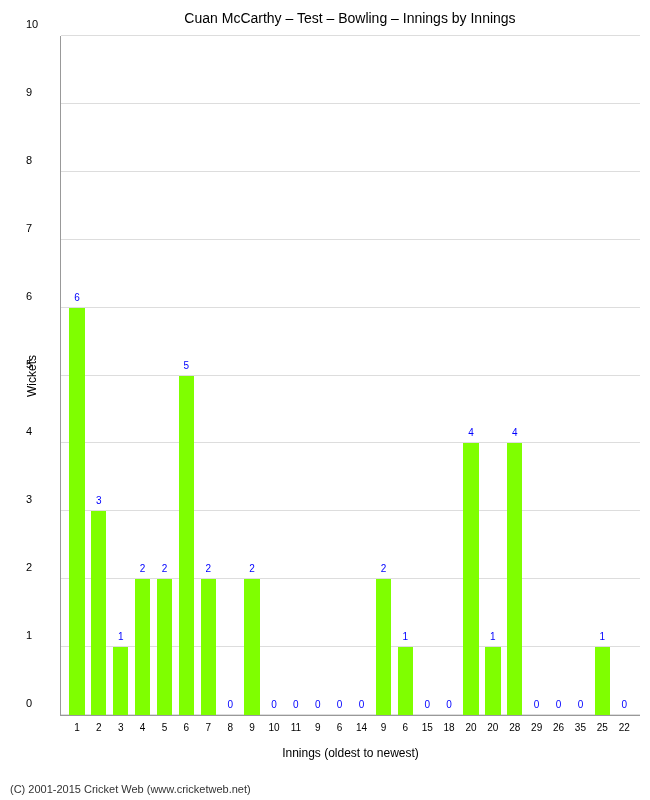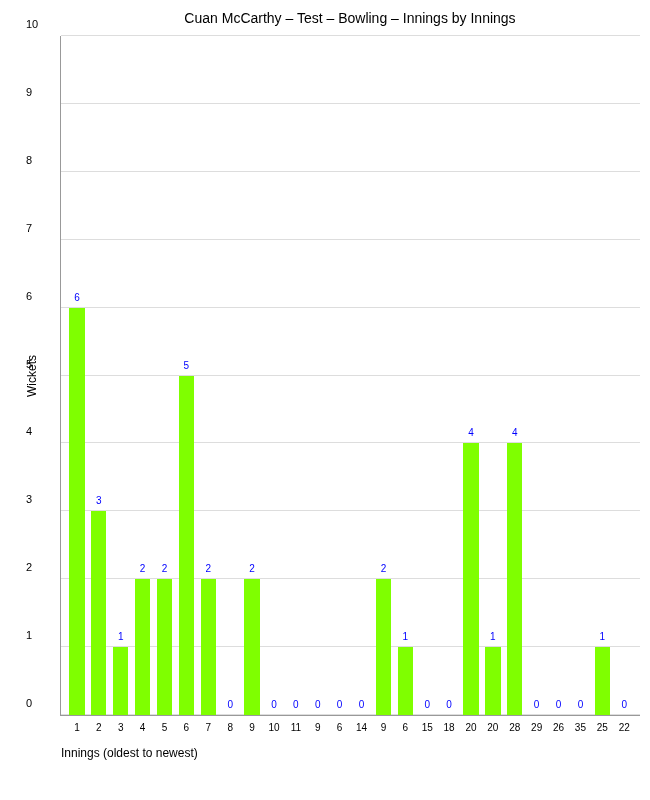--- a/index.html
+++ b/index.html
@@ -38,20 +38,21 @@
       transform: translateY(-50%) rotate(-90deg);
       font-size: 12px;
       color: #000;
       white-space: nowrap;
     }
     .x-axis-label {
       position: absolute;
       bottom: -45px;
       right: 0;
       left: 0;
+      text-align: center;
       font-size: 12px;
       color: #000;
     }
     .grid-lines {
       position: absolute;
       top: 0;
       left: 0;
       width: 100%;
       height: 100%;
     }
@@ -307,13 +308,14 @@
           <div class="bar" style="height: 0%;">
             <div class="bar-label">0</div>
           </div>
           <div class="x-tick-label">22</div>
         </div>
       </div>
 
     <div class="x-axis-label">Innings (oldest to newest)</div>
   </div>
 
+  <div class="copyright">(C) 2001-2015 Cricket Web (www.cricketweb.net)</div>
 </div>
 
 </body></html>

